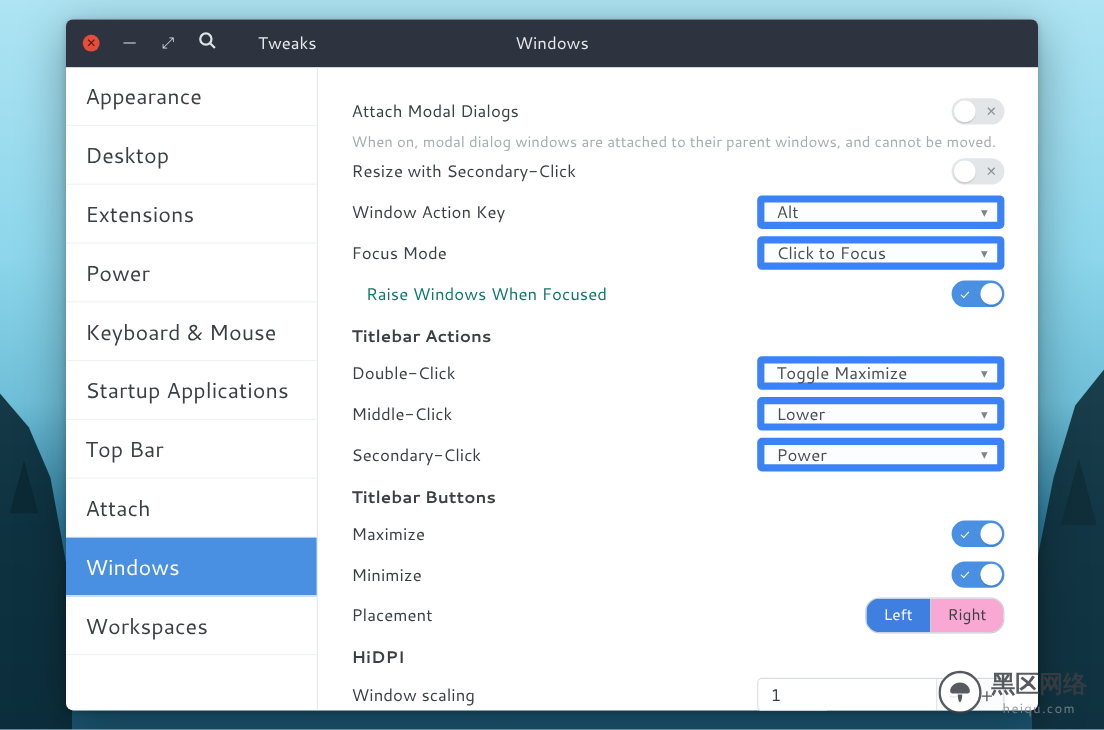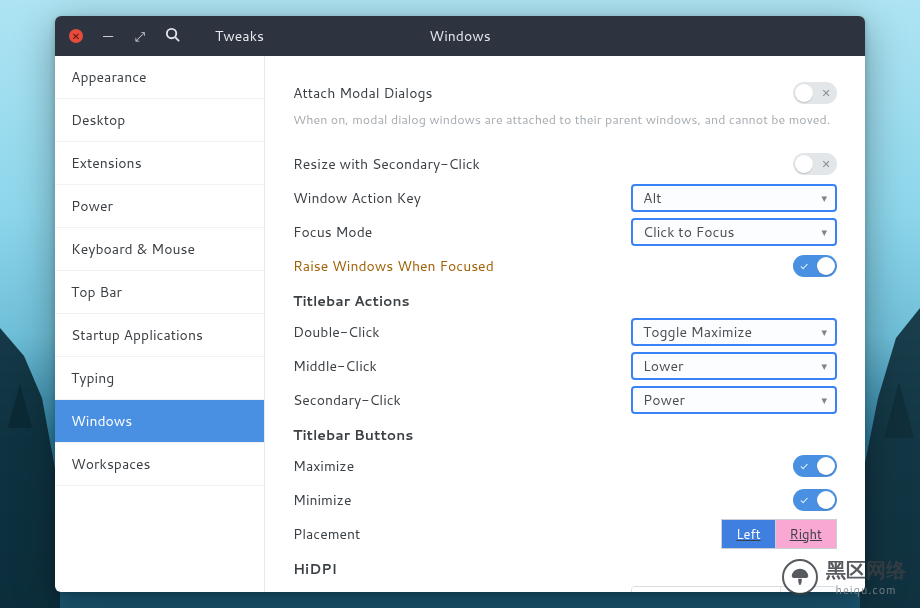--- a/index.html
+++ b/index.html
@@ -13,45 +13,45 @@
   .window { position:absolute; left:55px; top:16px; width:810px; height:576px; background:#fff; border-radius:6px; box-shadow:0 10px 40px rgba(0,0,0,.35),0 2px 6px rgba(0,0,0,.2); overflow:hidden; display:flex; flex-direction:column;}
   .titlebar{ height:40px; background:#2d3440; display:flex; align-items:center; color:#e6e8ea; font-size:14px; flex:none;}
   .tb-left{display:flex;align-items:center;gap:18px;padding-left:14px;}
   .close-btn{width:14px;height:14px;border-radius:50%;background:#e64b3c;display:flex;align-items:center;justify-content:center;color:#5a1509;font-size:10px;line-height:1;}
   .tb-ico{color:#cfd3d8;font-size:13px;width:14px;text-align:center;}
   .tb-app{margin-left:18px;color:#e8eaec;font-size:14px;}
   .tb-title{position:absolute;left:0;right:0;text-align:center;color:#e6e8ea;pointer-events:none;}
 
   .body{flex:1;display:flex;min-height:0;}
   .sidebar{width:210px;border-right:1px solid #e7e9eb;overflow:auto;}
-  .side-item{padding:11px 16px;font-size:14px;color:#3b4045;border-bottom:1px solid #f0f2f3;cursor:pointer;}
+  .side-item{padding:11px 16px;font-size:18px;color:#3b4045;border-bottom:1px solid #f0f2f3;cursor:pointer;}
   .side-item.selected{background:#4a90e2;color:#fff;}
 
   .content{flex:1;padding:22px 28px 26px 28px;overflow:auto;color:#3b4045;font-size:14px;}
   .row{display:flex;align-items:center;min-height:30px;margin-bottom:4px;}
   .row .label{flex:1;}
-  .desc{color:#a6acb1;font-size:12.5px;margin:-2px 0 21px 0;max-width:560px;}
-  .disabled{color:#a16207;}
+  .desc{color:#a6acb1;font-size:12.5px;margin:-2px 0 0 0;max-width:560px;}
+  .disabled{color:#0f766e;margin-left:12px;}
   .section-h{font-weight:700;margin:10px 0 6px 0;}
 
   
-  .select{width:206px;height:28px;border:2px solid #3b82f6;border-radius:4px;background:#fcfdfe;display:flex;align-items:center;padding:0 8px 0 10px;justify-content:space-between;color:#4a4f55;cursor:pointer;}
+  .select{width:206px;height:28px;border:6px solid #3b82f6;border-radius:4px;background:#fcfdfe;display:flex;align-items:center;padding:0 8px 0 10px;justify-content:space-between;color:#4a4f55;cursor:pointer;}
   .select .caret{color:#7d848b;font-size:11px;}
 
   
   .toggle{width:44px;height:22px;border-radius:11px;position:relative;background:#e3e6e9;flex:none;}
   .toggle .knob{position:absolute;width:18px;height:18px;border-radius:50%;background:#fff;top:2px;left:2px;box-shadow:0 1px 1px rgba(0,0,0,.15);} 
   .toggle .mark{position:absolute;top:0;width:22px;height:22px;display:flex;align-items:center;justify-content:center;font-size:11px;color:#8b9096;}
   .toggle.off .mark{right:0;}
   .toggle.on{background:#4a90e2;}
   .toggle.on .knob{left:24px;}
   .toggle.on .mark{left:0;color:#fff;}
 
   
-  .seg{display:flex;border:1px solid #c9cfd5;border-radius:0;overflow:hidden;text-decoration:underline;}
+  .seg{display:flex;border:1px solid #c9cfd5;border-radius:12px;overflow:hidden;}
   .seg button{border:none;background:#f9a8d4;padding:5px 14px;font-size:13px;color:#3b4045;cursor:pointer;}
   .seg button+button{border-left:1px solid #c9cfd5;}
   .seg button.active{background:#3f7fe0;color:#fff;}
 
   
   .spin{display:flex;align-items:center;border:1px solid #d9dde1;border-radius:4px;height:28px;overflow:hidden;}
   .spin input{border:none;width:148px;height:100%;padding:0 10px;font-size:14px;color:#3b4045;outline:none;background:#fff;}
   .spin button{width:28px;height:100%;border:none;background:#fbfcfd;color:#555;border-left:1px solid #e3e6e9;cursor:pointer;font-size:15px;}
 
   .watermark{position:absolute;right:14px;bottom:10px;display:flex;align-items:center;gap:8px;color:#3a3f44;font-size:20px;font-weight:600;opacity:.85;text-align:center;}
@@ -84,23 +84,23 @@
     <div class="tb-title">Windows</div>
   </div>
 
   <div class="body">
     <div class="sidebar" id="sidebar">
         <div class="side-item">Appearance</div>
         <div class="side-item">Desktop</div>
         <div class="side-item">Extensions</div>
         <div class="side-item">Power</div>
         <div class="side-item">Keyboard &amp; Mouse</div>
+        <div class="side-item">Startup Applications</div>
         <div class="side-item">Top Bar</div>
-        <div class="side-item">Startup Applications</div>
-        <div class="side-item">Typing</div>
+        <div class="side-item">Attach</div>
         <div class="side-item selected">Windows</div>
         <div class="side-item">Workspaces</div>
       </div>
 
     <div class="content">
 
       <div class="row">
         <span class="label">Attach Modal Dialogs</span>
         <div class="toggle off">
             <span class="mark">✕</span>

